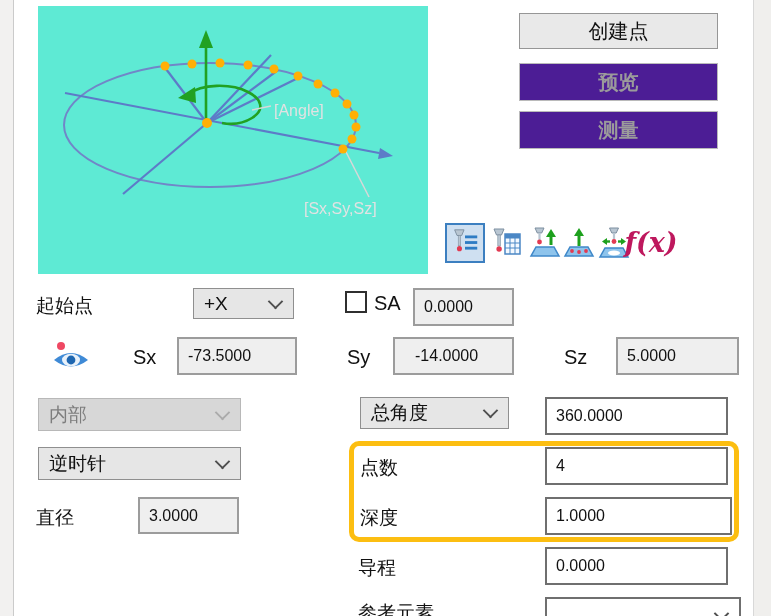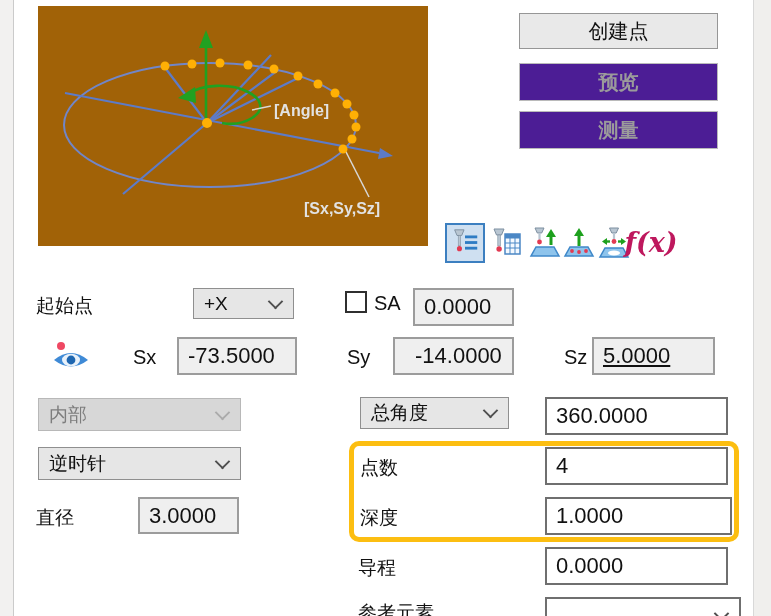--- a/index.html
+++ b/index.html
@@ -3,41 +3,41 @@
 <meta charset="utf-8">
 <style>
   html,body{margin:0;padding:0;background:#f0efed;}
   #app{position:relative;width:771px;height:616px;background:#ffffff;overflow:hidden;
        font-family:"Liberation Sans","DejaVu Sans",sans-serif;color:#111;}
   .abs{position:absolute;}
   
   .left-strip{left:0;top:0;width:13px;height:616px;background:#f2f1f0;border-right:1px solid #cbcbcb;}
   .right-strip{left:753px;top:0;width:18px;height:616px;background:#f0efed;border-left:1px solid #d8d8d8;}
   
-  .preview{left:38px;top:6px;width:390px;height:240px;background:#a16207;font-weight:bold;}
+  .preview{left:38px;top:6px;width:390px;height:268px;background:#5eead4;}
   
   .btn{left:519px;width:199px;display:flex;align-items:center;justify-content:center;
        font-size:20px;background:#e9e9e9;border:1px solid #969696;box-sizing:border-box;cursor:pointer;}
   .btn.disabled{background:#4c1d95;border-color:#bababa;color:#9b9b9b;cursor:default;font-weight:bold;}
   
   .iconbox{display:flex;align-items:center;justify-content:center;}
   .iconbox.selected{background:#cfe0f1;border:2px solid #3c7fc0;box-sizing:border-box;}
   .fx{font-family:"DejaVu Serif","Liberation Serif",serif;font-style:italic;font-weight:bold;
       font-size:27px;color:#be185d;line-height:34px;}
   
   .lbl{font-size:19px;white-space:nowrap;}
   .combo{background:#e6e6e6;border:1px solid #8f8f8f;box-sizing:border-box;font-size:19px;
          display:flex;align-items:center;padding-left:10px;cursor:pointer;}
   .combo .chev{position:absolute;right:12px;top:50%;width:9px;height:9px;
          border-right:2px solid #4f4f4f;border-bottom:2px solid #4f4f4f;
          transform:translateY(-72%) rotate(45deg);}
   .combo.disabled{background:#d7d7d7;border-color:#b8b8b8;color:#7d7d7d;cursor:default;}
   .combo.disabled .chev{border-color:#ababab;}
   .combo.white{background:#fff;border:2px solid #6f6f6f;}
-  .field{box-sizing:border-box;font-size:22px;display:flex;align-items:center;padding-left:9px;
+  .field{box-sizing:border-box;font-size:16px;display:flex;align-items:center;padding-left:9px;
          white-space:nowrap;overflow:hidden;}
   .field.gray{background:#efefef;border:2px solid #9c9c9c;}
   .field.white{background:#ffffff;border:2px solid #6f6f6f;}
   .checkbox{background:#fff;border:2px solid #2f2f2f;box-sizing:border-box;cursor:pointer;}
   .hl{border:5px solid #fcbe11;border-radius:10px;box-sizing:border-box;pointer-events:none;}
 </style>
 </head>
 <body>
 
 <div id="app">
@@ -166,21 +166,21 @@
       <path d="M4,19 Q21,5 38,19 Q21,32 4,19 Z" fill="#3f8ad6"></path>
       <ellipse cx="21" cy="19" rx="9" ry="6.3" fill="#e8f1fa"></ellipse>
       <circle cx="21" cy="19" r="4.4" fill="#1e66b0"></circle>
     </svg>
   </div>
   <div class="abs lbl" style="left:133px;top:346px;font-size:20px;">Sx</div>
   <div class="abs field gray" style="left:177px;top:337px;width:120px;height:38px;">-73.5000</div>
   <div class="abs lbl" style="left:347px;top:346px;font-size:20px;">Sy</div>
   <div class="abs field gray" style="left:393px;top:337px;width:121px;height:38px;padding-left:20px;">-14.0000</div>
   <div class="abs lbl" style="left:564px;top:346px;font-size:20px;">Sz</div>
-  <div class="abs field gray" style="left:592px;top:337px;width:123px;height:38px;text-decoration:underline;">5.0000</div>
+  <div class="abs field gray" style="left:616px;top:337px;width:123px;height:38px;">5.0000</div>
 
   <div class="abs combo disabled" style="left:38px;top:398px;width:203px;height:33px;">
     <span>内部</span>
     <span class="chev"></span>
   </div>
   <div class="abs combo" style="left:360px;top:397px;width:149px;height:32px;">
     <span>总角度</span>
     <span class="chev"></span>
   </div>
   <div class="abs field white" style="left:545px;top:397px;width:183px;height:38px;">360.0000</div>

